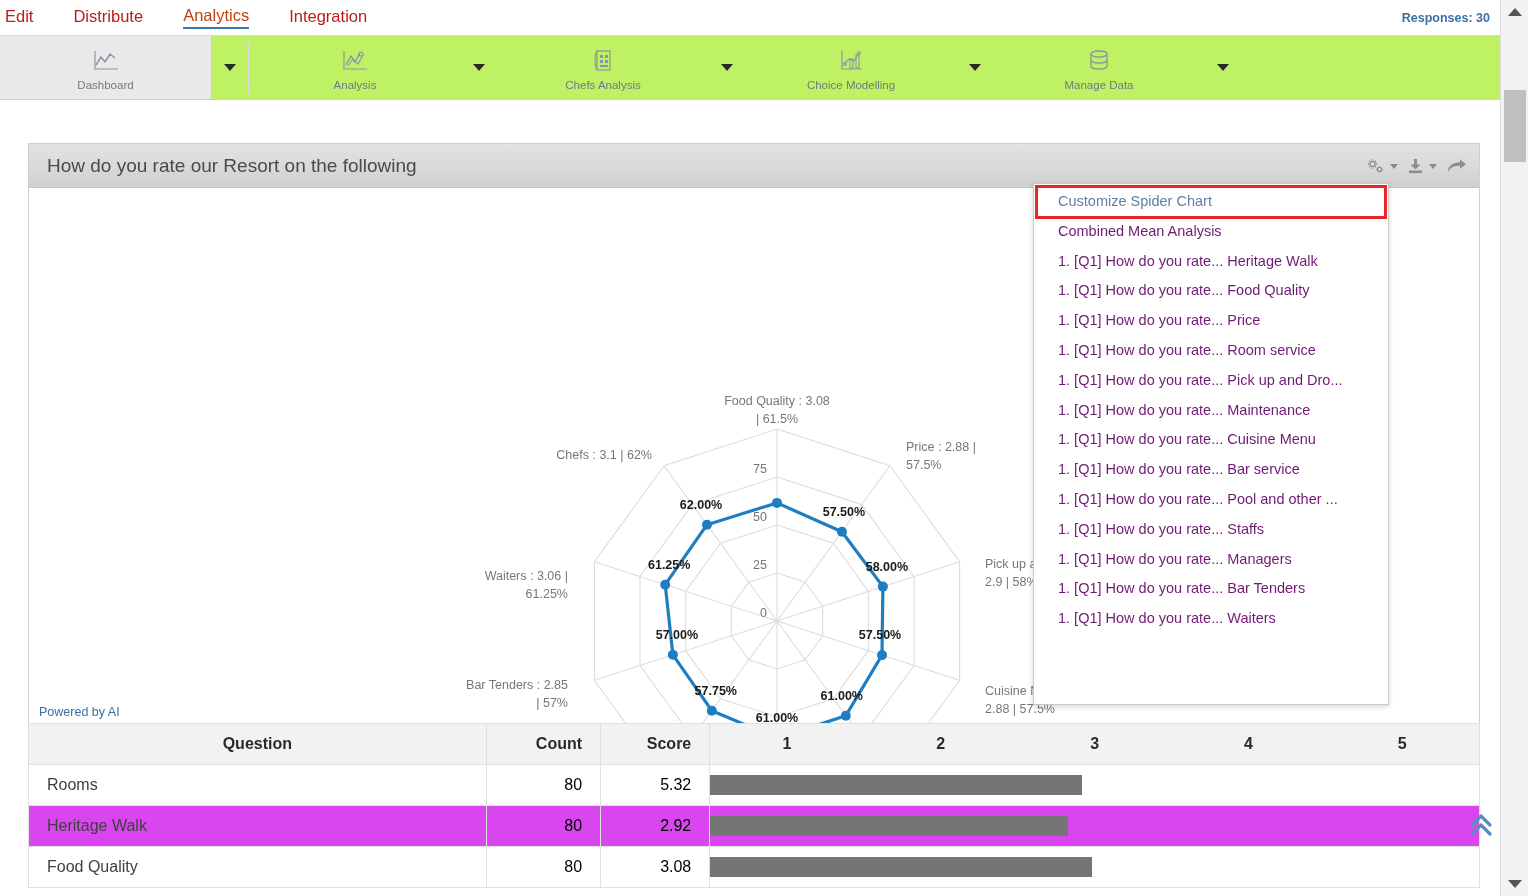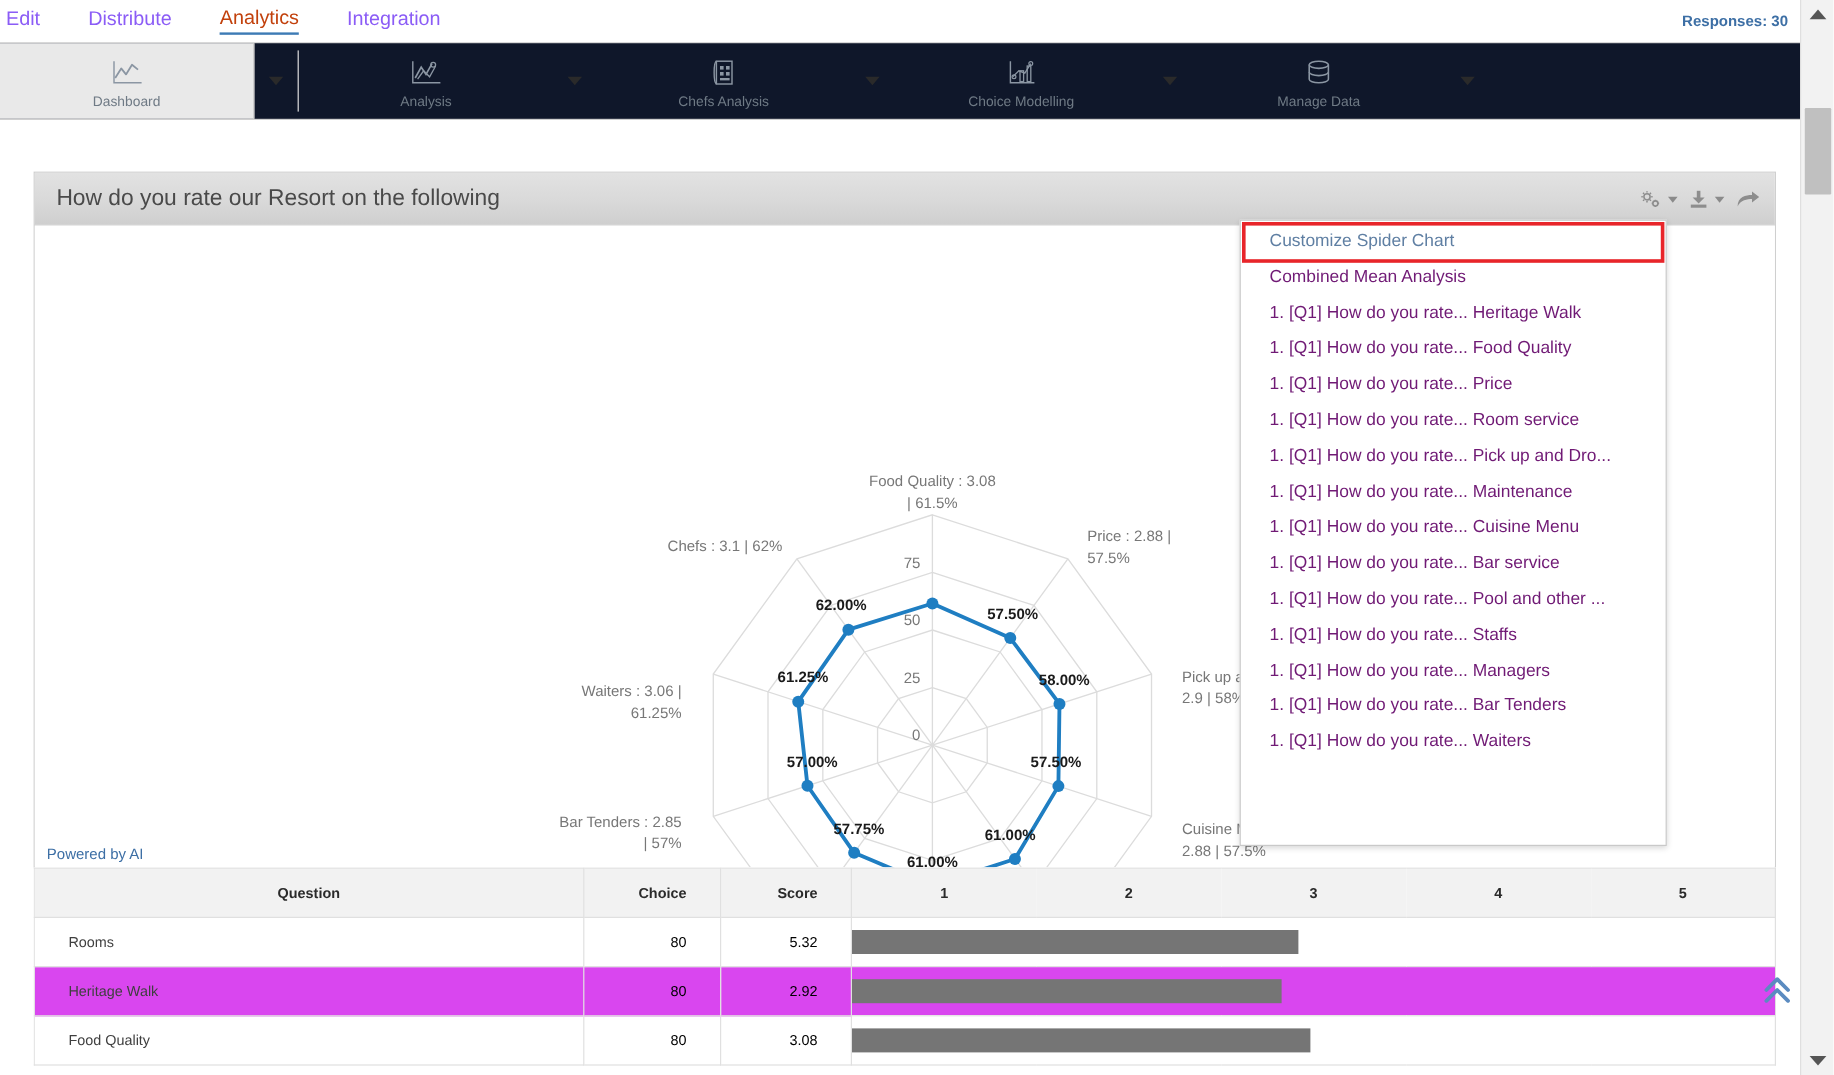--- a/index.html
+++ b/index.html
@@ -12,34 +12,34 @@
   }
   #root { position: relative; width: 1528px; height: 896px; background:#fff; }
 
   
   .topbar {
     position: absolute; left: 0; top: 0; width: 1500px; height: 36px;
     background: #fff; border-bottom: 1px solid #d8d8d8;
     display: flex; align-items: center;
   }
   .topnav-item {
-    font-size: 16.5px; color: #8b5cf6; padding: 0 0 2px 0;
+    font-size: 16.5px; color: #b91c1c; padding: 0 0 2px 0;
     margin-right: 40px; cursor: pointer; white-space: nowrap;
   }
   .topnav-item:first-child { margin-left: 5px; }
   .topnav-item.active { color: #c2410c; border-bottom: 2px solid #3d7bb5; }
   .responses {
     position: absolute; right: 10px; top: 11px;
     font-size: 12.5px; color: #3d6fa5; font-weight: 600; white-space: nowrap;
   }
 
   
   .ribbon {
     position: absolute; left: 0; top: 36px; width: 1500px; height: 64px;
-    background: #0f172a; border-bottom: 1px solid #cfcfcf;
+    background: #bef264; border-bottom: 1px solid #cfcfcf;
     display: flex; align-items: stretch;
   }
   .ribbon-group { display: flex; align-items: stretch; }
   .ribbon-btn {
     width: 212px; display: flex; flex-direction: column; align-items: center;
     justify-content: center; cursor: pointer; padding-top: 2px;
   }
   .ribbon-btn.selected { background: #e9e9e9; border-right: 1px solid #c9c9c9; }
   .ribbon-btn .ic { height: 30px; display:flex; align-items:center; justify-content:center; }
   .ribbon-btn .lbl { font-size: 11.5px; color: #6f7a85; margin-top: 3px; white-space: nowrap; }
@@ -125,22 +125,22 @@
     color: #5f7fa3; background:#fff; margin: 0 3px; padding-left:21px;
   }
 
   
   .tablearea {
     position: absolute; left: 28px; top: 723px; width: 1452px; height: 173px;
     background: #fff; overflow: hidden;
   }
   table.qt { width: 1452px; border-collapse: collapse; table-layout: fixed; }
   table.qt th, table.qt td {
-    border: 1px solid #e0e0e0; padding: 0 28px; height: 41px;
-    font-size: 12px; vertical-align: middle;
+    border: 1px solid #e0e0e0; padding: 0 18px; height: 41px;
+    font-size: 16px; vertical-align: middle;
   }
   table.qt th {
     background: #f2f2f2; color: #2a2a2a; font-weight: 700;
   }
   table.qt th.num, table.qt td.num { text-align: right; }
   table.qt th.scale { text-align: center; font-weight: 700; border-left:none; border-right:none; }
   table.qt th.scalefirst { text-align: center; font-weight: 700; border-right:none; }
   table.qt th.scalelast { text-align: center; font-weight: 700; border-left:none; }
   table.qt td.qname { color: #3f3f3f; }
   table.qt tr.alt td { background: #d946ef; }
@@ -402,21 +402,21 @@
           <col style="width:105px">
         <col style="width:148px">
           <col style="width:148px">
           <col style="width:148px">
           <col style="width:148px">
           <col style="width:148px">
       </colgroup>
       <thead>
           <tr>
             <th>Question</th>
-            <th class="num">Choice</th>
+            <th class="num">Count</th>
             <th class="num">Score</th>
             <th class="scalefirst">1</th>
             <th class="scale">2</th>
             <th class="scale">3</th>
             <th class="scale">4</th>
             <th class="scalelast">5</th>
           </tr>
         </thead>
       <tbody>
           <tr>

